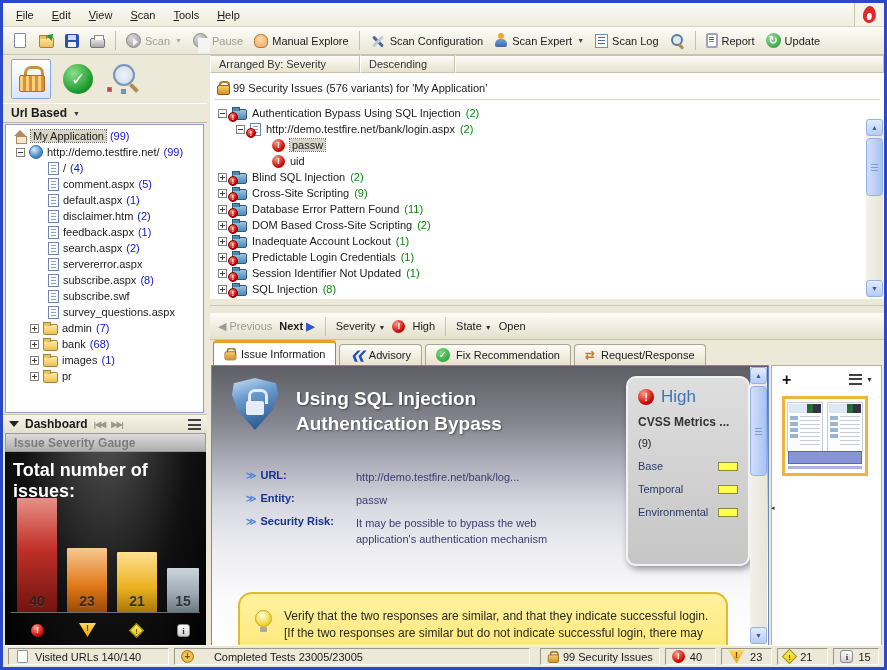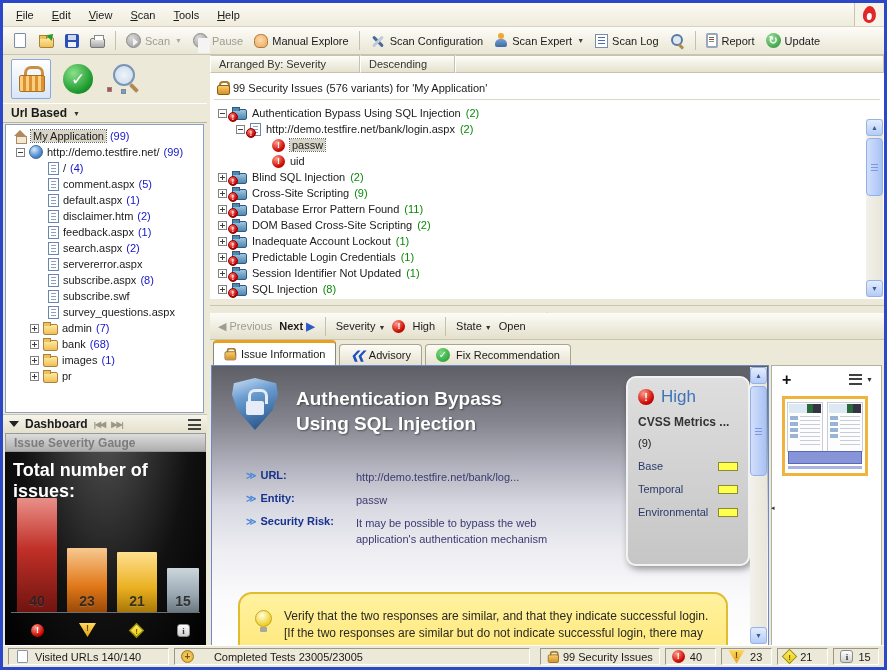--- a/index.html
+++ b/index.html
@@ -530,27 +530,31 @@
           <span>Issue Information</span>
         </span>
     <span class="tab">
           <span class="i-adv"></span>
           <span>Advisory</span>
         </span>
     <span class="tab">
           <span class="i-fix"></span>
           <span>Fix Recommendation</span>
         </span>
+    <span class="tab">
+          <span class="i-rr"></span>
+          <span>Request/Response</span>
+        </span>
   </div>
 
   <div class="content">
     <div class="shield"></div>
     <div class="btitle">
+      <div>Using SQL Injection</div>
       <div>Authentication Bypass</div>
-      <div>Using SQL Injection</div>
     </div>
 
     <div class="cvss">
       <div class="flex" style="gap:7px;">
         <span class="sev" style="width:16px;height:16px;line-height:16px;font-size:11px;"></span>
         <span class="cvss-high">High</span>
       </div>
       <div class="cvss-lab">CVSS Metrics ...</div>
       <div class="cvss-score">(9)</div>
       <div class="crow">

